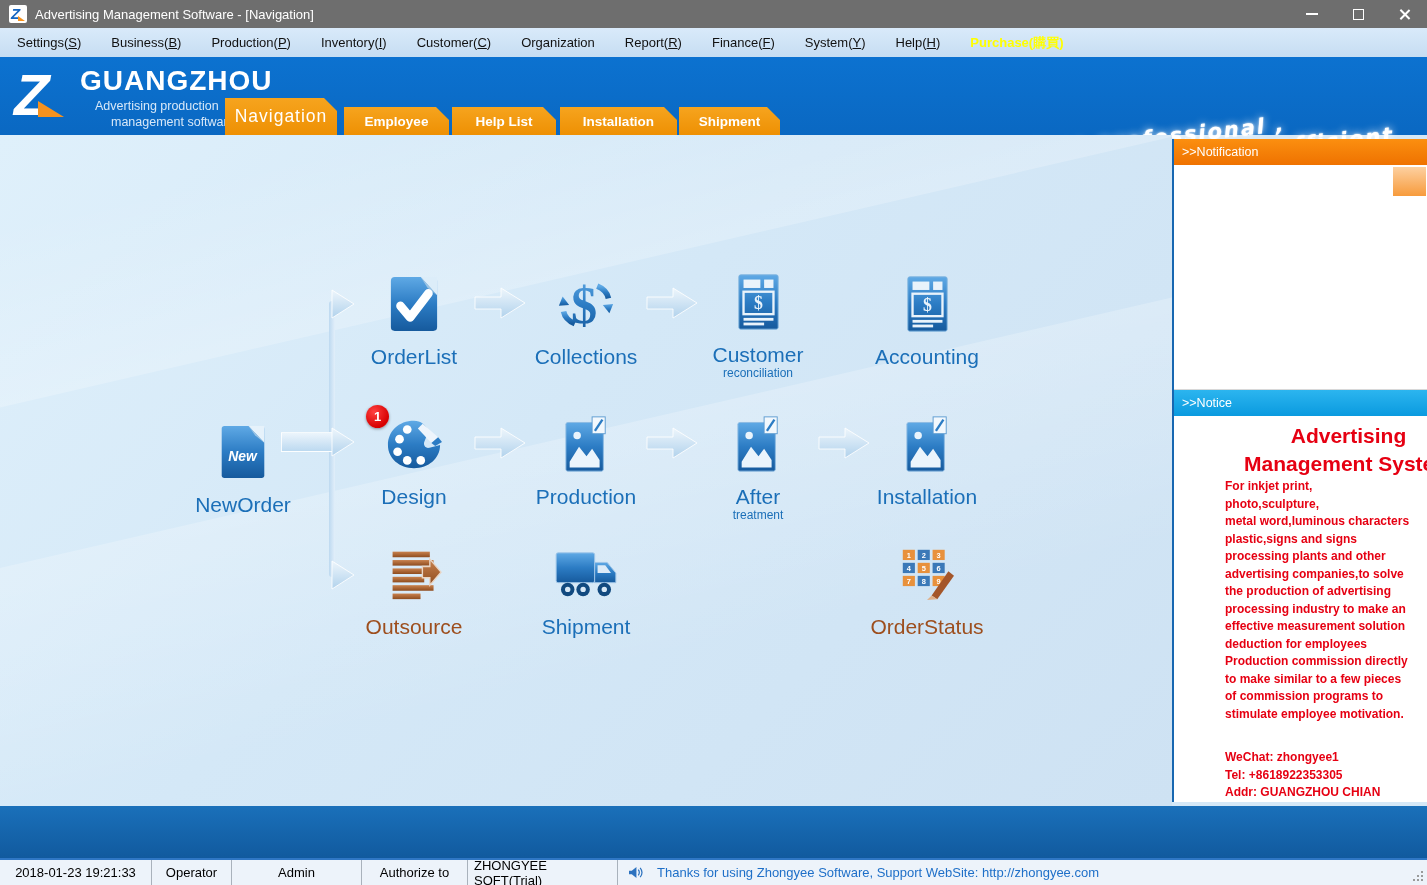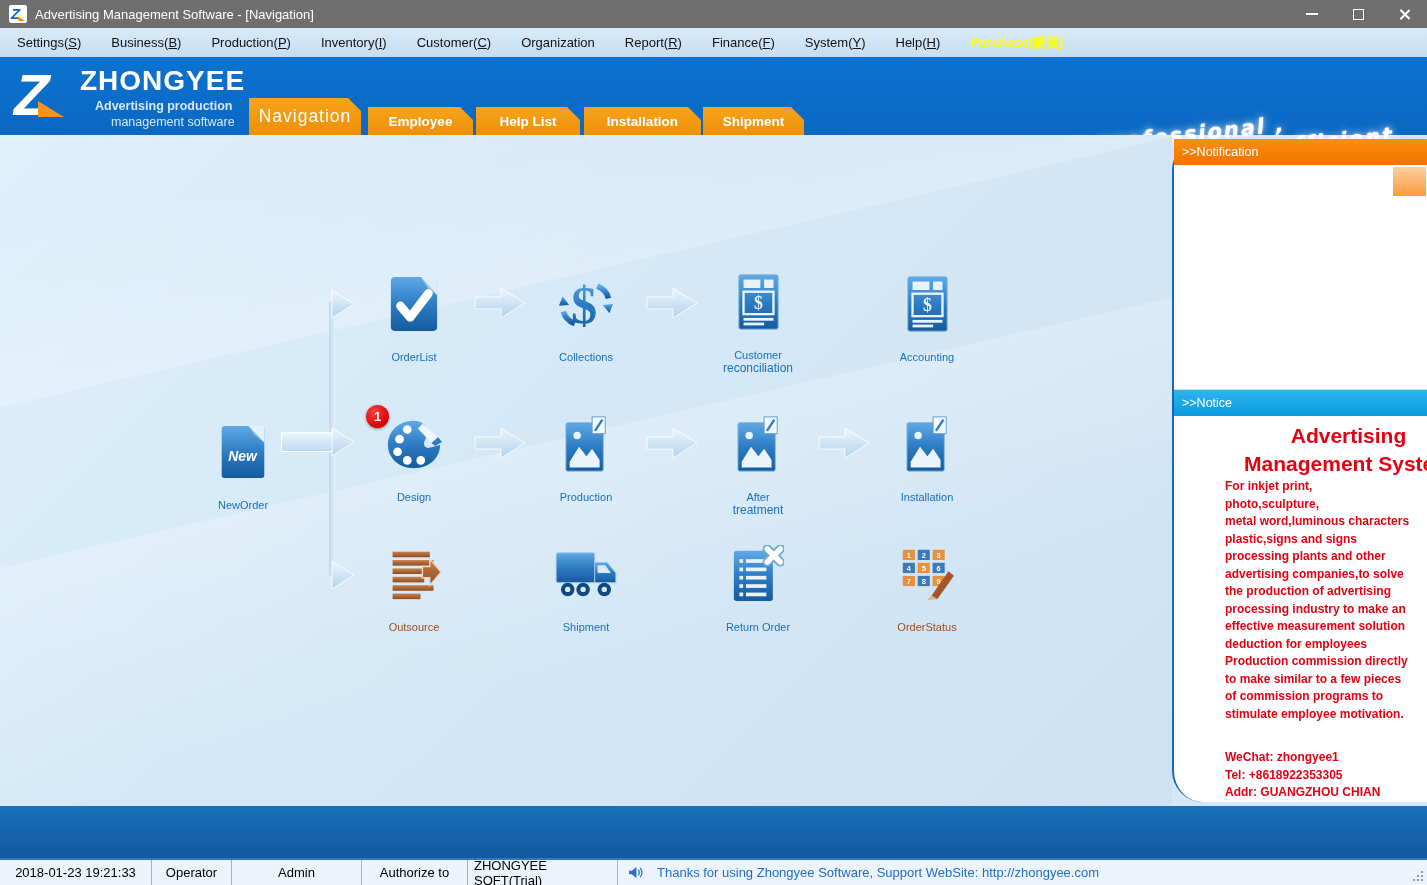--- a/index.html
+++ b/index.html
@@ -33,50 +33,50 @@
   .menu-item.hl { color:#ffff00; font-weight:bold; }
   .menu-item u { text-decoration:underline; }
 
   
   .header { position:absolute; left:0; top:57px; width:1427px; height:78px;
     background:linear-gradient(#0c72d0,#0a68c2); }
   .logo { position:absolute; left:10px; top:8px; }
   .brand { position:absolute; left:80px; top:8px; color:#fff; font-size:28px;
     font-weight:bold; letter-spacing:1px; }
   .tagline { position:absolute; left:95px; color:#d7e8f8; font-size:12.5px; }
-  .tagline.t1 { top:42px;font-weight:bold; } .tagline.t2 { top:58px;margin-left:16px; }
+  .tagline.t1 { top:42px; } .tagline.t2 { top:58px;margin-left:16px; }
   .slogan { position:absolute; left:1020px; top:62px; width:400px; color:#fff;
     font-family:"DejaVu Sans", sans-serif; font-style:italic; font-weight:bold;
     font-size:21px; letter-spacing:2px; transform:rotate(-6deg);
     text-shadow:0 0 8px rgba(255,255,255,.95), 0 0 2px #fff; }
   .slogan .l2 { margin-left:180px; margin-top:-2px; }
 
   .tab { position:absolute; bottom:0; background:linear-gradient(#f6a41e,#ee9003);
     color:#fff; font-weight:bold; display:flex; align-items:center; justify-content:center;
-    clip-path:polygon(0 0, calc(100% - 13px) 0, 100% 13px, 100% 100%, 0 100%); cursor:default;margin-left:24px; }
+    clip-path:polygon(0 0, calc(100% - 13px) 0, 100% 13px, 100% 100%, 0 100%); cursor:default; }
   .tab-active { left:225px; width:112px; height:37px; font-size:17.5px; font-weight:normal; letter-spacing:1px; }
   .tab-s { height:28px; font-size:13.5px; }
   .tab-employee { left:344px; width:105px; }
   .tab-orderlist { left:452px; width:104px; }
   .tab-installation { left:560px; width:117px; }
   .tab-shipment { left:679px; width:101px; }
 
   
   .canvas { position:absolute; left:0; top:135px; width:1172px; height:671px;
     background:linear-gradient(135deg,#dff0fb 0%,#d4e8f7 45%,#cee2f3 100%); overflow:hidden; }
   .swoosh { position:absolute; pointer-events:none; }
   .sw1 { width:1500px; height:240px; left:-160px; top:300px; transform:rotate(-13deg);
     background:linear-gradient(rgba(255,255,255,.5),rgba(255,255,255,0)); opacity:.45; }
   .sw2 { width:1500px; height:180px; left:-100px; top:-60px; transform:rotate(-13deg);
     background:linear-gradient(rgba(255,255,255,0),rgba(255,255,255,.55)); opacity:.4; }
 
   .node { position:absolute; width:120px; display:flex; flex-direction:column;
     align-items:center; cursor:pointer; }
   .icw { height:58px; display:flex; align-items:center; justify-content:center; }
-  .lbl { font-size:11px; color:#1b6fb8; margin-top:19px; line-height:1.08; }
+  .lbl { font-size:21px; color:#1b6fb8; margin-top:13px; line-height:1.08; }
   .lbl2 { font-size:12px; margin-top:0; }
   .c-brown .lbl { color:#9d4e1d; }
   .n-orderlist{left:354px;top:140px}.n-collections{left:526px;top:140px}
   .n-custrec{left:698px;top:138px}.n-accounting{left:867px;top:140px}
   .n-neworder{left:183px;top:288px}.n-design{left:354px;top:280px}
   .n-production{left:526px;top:280px}.n-after{left:698px;top:280px}
   .n-installation{left:867px;top:280px}
   .n-outsource{left:354px;top:410px}.n-shipment{left:526px;top:410px}
   .n-returnorder{left:698px;top:410px}.n-orderstatus{left:867px;top:410px}
 
@@ -94,21 +94,21 @@
 
   .ic { display:block; }
   .ic-doc-check{width:52px;height:58px}.ic-doc-new{width:50px;height:58px}
   .ic-dollar{width:58px;height:58px}.ic-invoice{width:45px;height:58px}
   .ic-palette{width:60px;height:56px}.ic-photo{width:45px;height:58px}
   .ic-outsource{width:56px;height:54px}.ic-truck{width:64px;height:52px}
   .ic-return{width:52px;height:58px}.ic-calc{width:56px;height:54px}
 
   
   .panel { position:absolute; left:1172px; top:139px; width:255px; height:663px;
-    background:#fff; border-left:2px solid #1767b1;border-radius:31px; }
+    background:#fff; border-left:2px solid #1767b1; }
   .p-head { height:26px; color:#fff; font-size:12.5px; display:flex; align-items:center;
     padding-left:8px; }
   .ph-notification { background:linear-gradient(#fb8f10,#ef7200); }
   .ph-notice { position:absolute; left:0; top:251px; width:100%;
     background:linear-gradient(#2cb5ef,#0a9adf); }
   .notif-body { position:absolute; left:0; top:26px; width:100%; height:225px; background:#fff;
     border-bottom:1px solid #d8d8d8; }
   .notif-thumb { position:absolute; right:1px; top:2px; width:33px; height:29px;
     background:linear-gradient(#fdd0a0,#f79b3c); }
   .notice-body { position:absolute; left:0; top:277px; width:100%; height:386px; background:#fff;
@@ -302,21 +302,21 @@
       <div class="menu-item hl"><span>Purchase(購買)</span></div>
     </div>
 
   <div class="header">
     <div class="logo">
       <svg width="64" height="58" viewBox="0 0 64 58">
         <text x="4" y="50" font-size="58" font-weight="bold" font-style="italic" fill="#fff" font-family="Liberation Sans, sans-serif">Z</text>
         <polygon points="28,36 54,52 28,52" fill="#f6921e"></polygon>
       </svg>
     </div>
-    <div class="brand">ZHONGYEE</div>
+    <div class="brand">GUANGZHOU</div>
     <div class="tagline t1">Advertising production</div>
     <div class="tagline t2">management software</div>
     <div class="slogan">
       <div class="l1">More professional ,</div>
       <div class="l2">More efficient</div>
     </div>
     <div class="tab tab-active">Navigation</div>
     <div class="tab tab-s tab-employee">Employee</div>
     <div class="tab tab-s tab-orderlist">Help List</div>
     <div class="tab tab-s tab-installation">Installation</div>
@@ -438,28 +438,20 @@
         </div>
         <div class="lbl">Outsource</div>
       </div>
       <div class="node n-shipment c-blue">
         <div class="icw">
           <svg class="ic ic-truck">
             <use href="#i-truck"></use>
           </svg>
         </div>
         <div class="lbl">Shipment</div>
-      </div>
-      <div class="node n-returnorder c-blue">
-        <div class="icw">
-          <svg class="ic ic-return">
-            <use href="#i-return"></use>
-          </svg>
-        </div>
-        <div class="lbl">Return Order</div>
       </div>
       <div class="node n-orderstatus c-brown">
         <div class="icw">
           <svg class="ic ic-calc">
             <use href="#i-calc"></use>
           </svg>
         </div>
         <div class="lbl">OrderStatus</div>
       </div>
     </div>

